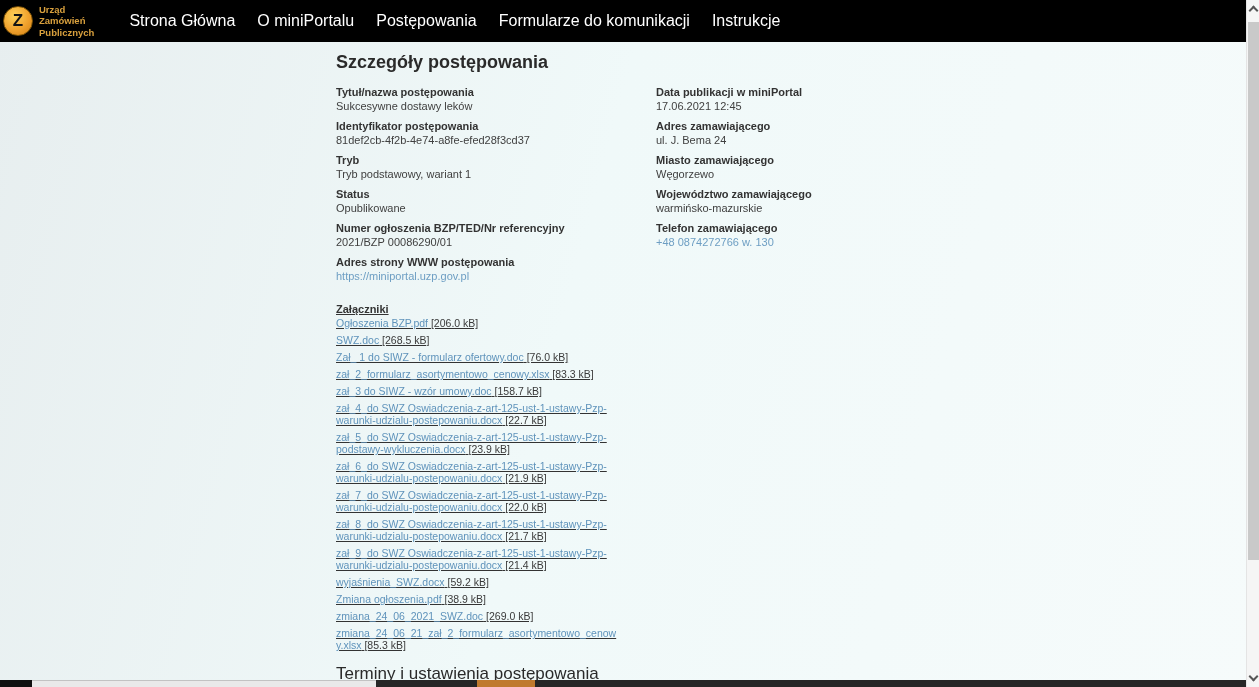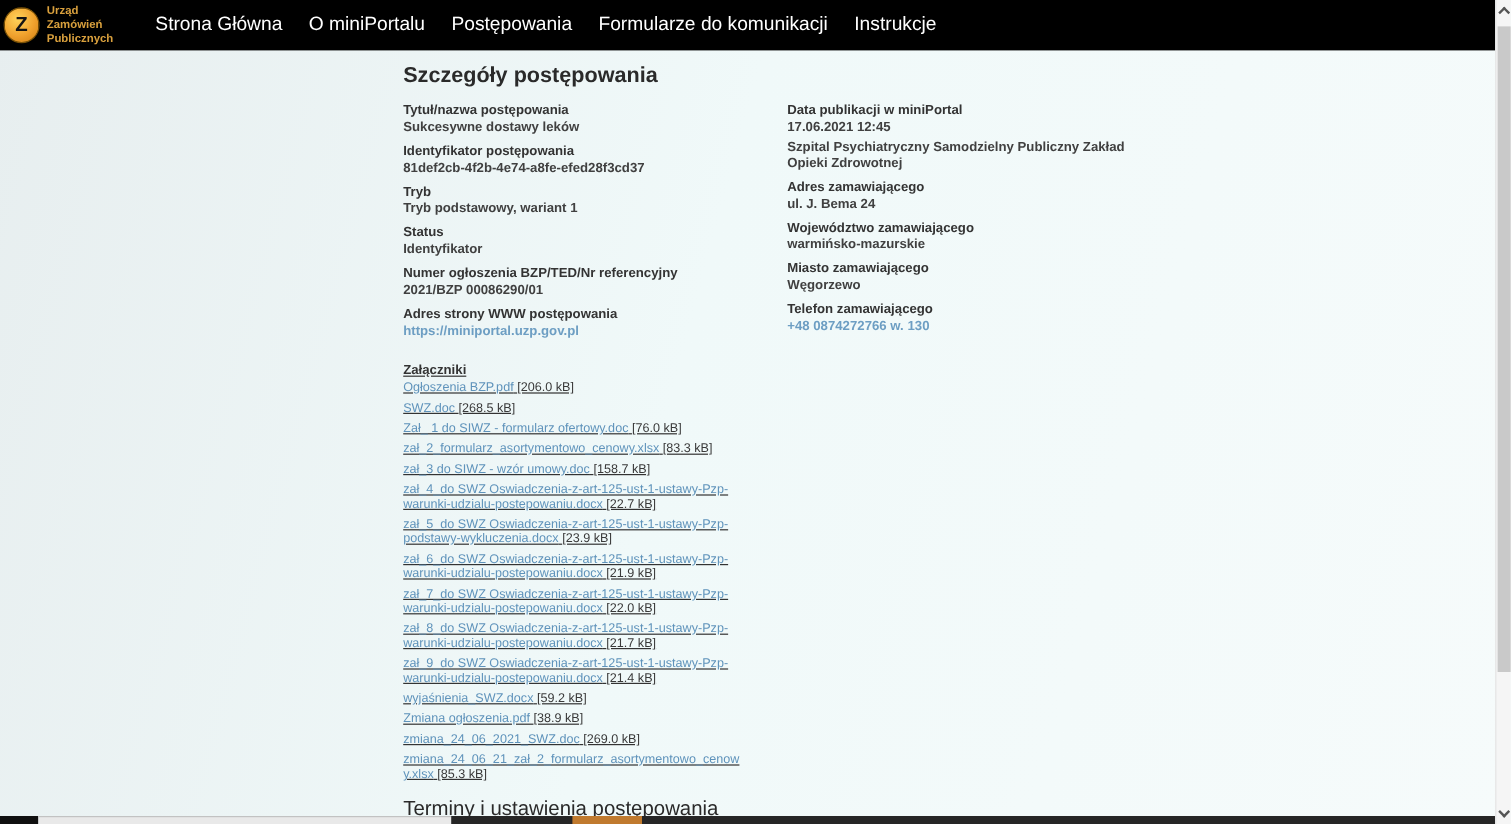--- a/index.html
+++ b/index.html
@@ -31,21 +31,21 @@
 
   
   .main { position:absolute; left:336px; top:44px; width:620px; }
   .page-title { font-size:18px; font-weight:700; color:#2a2a2a; margin:8px 0 9px 0; }
 
   .details { display:flex;justify-content:space-between; }
   .col-left { width:280px; }
   .col-right { width:300px; }
   .field { margin-bottom:3px; }
   .field-label { font-weight:bold; color:#333; line-height:13px; padding-top:4px; }
-  .field-value { color:#404040; line-height:13px; padding-top:1px;font-weight:bold; }
+  .field-value { color:#404040; line-height:13px; padding-top:1px; }
   .link, a.link { color:#6d9ec3; text-decoration:none; cursor:pointer; }
 
   .attachments { margin-top:17px; width:282px;text-decoration:underline; }
   .att-label { font-weight:bold; color:#333; margin-bottom:2px; }
   .att-item { display:block; margin-bottom:5px; line-height:12px; font-size:10.5px; text-decoration:none; word-wrap:break-word; }
   .att-name { color:#5f93bb; }
   .att-size { color:#3a3a3a; }
 
   .terms-title { font-size:17px; font-weight:400; color:#2a2a2a; margin:13px 0 5px 0; }
 
@@ -104,51 +104,50 @@
       <div class="field">
         <div class="field-label">Identyfikator postępowania</div>
         <div class="field-value">81def2cb-4f2b-4e74-a8fe-efed28f3cd37</div>
       </div>
       <div class="field">
         <div class="field-label">Tryb</div>
         <div class="field-value">Tryb podstawowy, wariant 1</div>
       </div>
       <div class="field">
         <div class="field-label">Status</div>
-        <div class="field-value">Identyfikator</div>
+        <div class="field-value">Opublikowane</div>
       </div>
       <div class="field">
         <div class="field-label">Numer ogłoszenia BZP/TED/Nr referencyjny</div>
         <div class="field-value">2021/BZP 00086290/01</div>
       </div>
       <div class="field">
         <div class="field-label">Adres strony WWW postępowania</div>
         <div class="field-value"><a class="link">https://miniportal.uzp.gov.pl</a></div>
       </div>
     </div>
 
     <div class="col-right">
       <div class="field">
         <div class="field-label">Data publikacji w miniPortal</div>
         <div class="field-value">17.06.2021 12:45</div>
       </div>
       <div class="field">
-        <div class="field-value">Szpital Psychiatryczny Samodzielny Publiczny Zakład Opieki Zdrowotnej</div>
       </div>
       <div class="field">
         <div class="field-label">Adres zamawiającego</div>
         <div class="field-value">ul. J. Bema 24</div>
       </div>
       <div class="field">
+        <div class="field-label">Miasto zamawiającego</div>
+        <div class="field-value">Węgorzewo</div>
+      </div>
+      <div class="field">
         <div class="field-label">Województwo zamawiającego</div>
         <div class="field-value">warmińsko-mazurskie</div>
-      </div>
-      <div class="field">
-        <div class="field-label">Miasto zamawiającego</div>
-        <div class="field-value">Węgorzewo</div>
       </div>
       <div class="field">
         <div class="field-label">Telefon zamawiającego</div>
         <div class="field-value"><a class="link">+48 0874272766 w. 130</a></div>
       </div>
     </div>
   </div>
 
   <div class="attachments">
     <div class="att-label">Załączniki</div>

